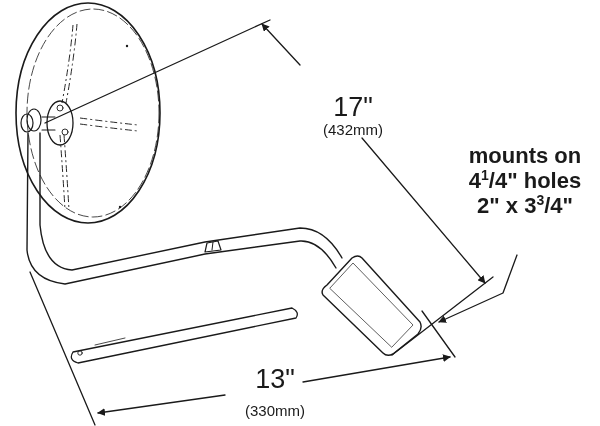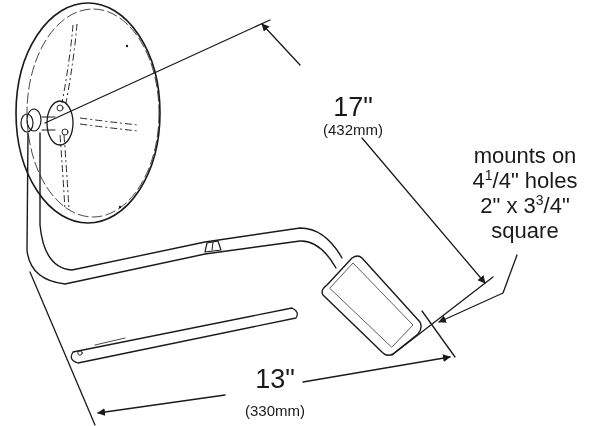--- a/index.html
+++ b/index.html
@@ -90,18 +90,17 @@
 <div class="label" style="left:318px; top:94px; width:70px;">
   <div class="big">17"</div>
   <div class="small" style="margin-top:1px;">(432mm)</div>
 </div>
 
 <div class="label" style="left:230px; top:366px; width:90px;">
   <div class="big">13"</div>
   <div class="small" style="margin-top:10px;">(330mm)</div>
 </div>
 
-<div class="label note" style="left:455px; top:143px; width:140px;">
+<div class="label note" style="left:455px; top:143px; width:140px;font-weight:bold;">
   <div>mounts on</div>
   <div><span>4</span><sup>1</sup><span>/4" holes</span></div>
   <div><span>2" x 3</span><sup>3</sup><span>/4"</span></div>
-  <div>square</div>
 </div>
 
 </body></html>

